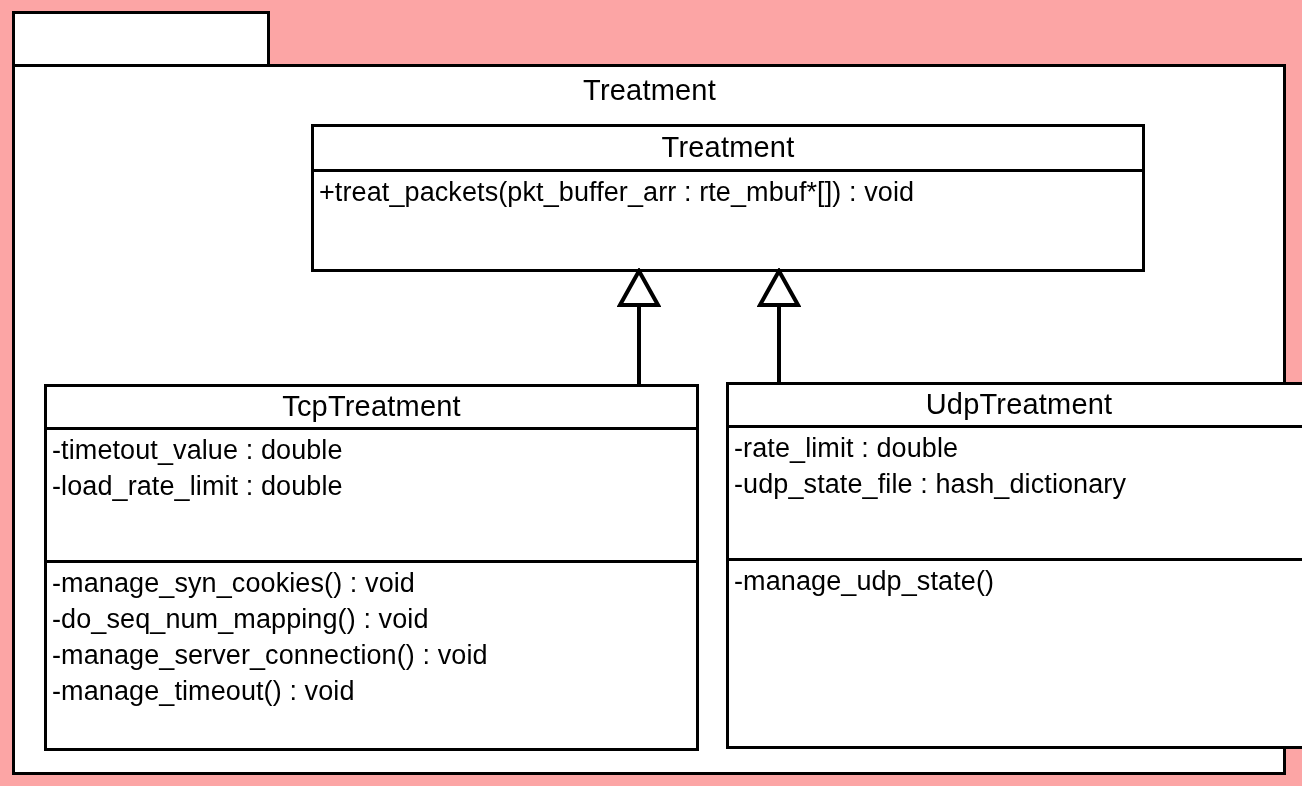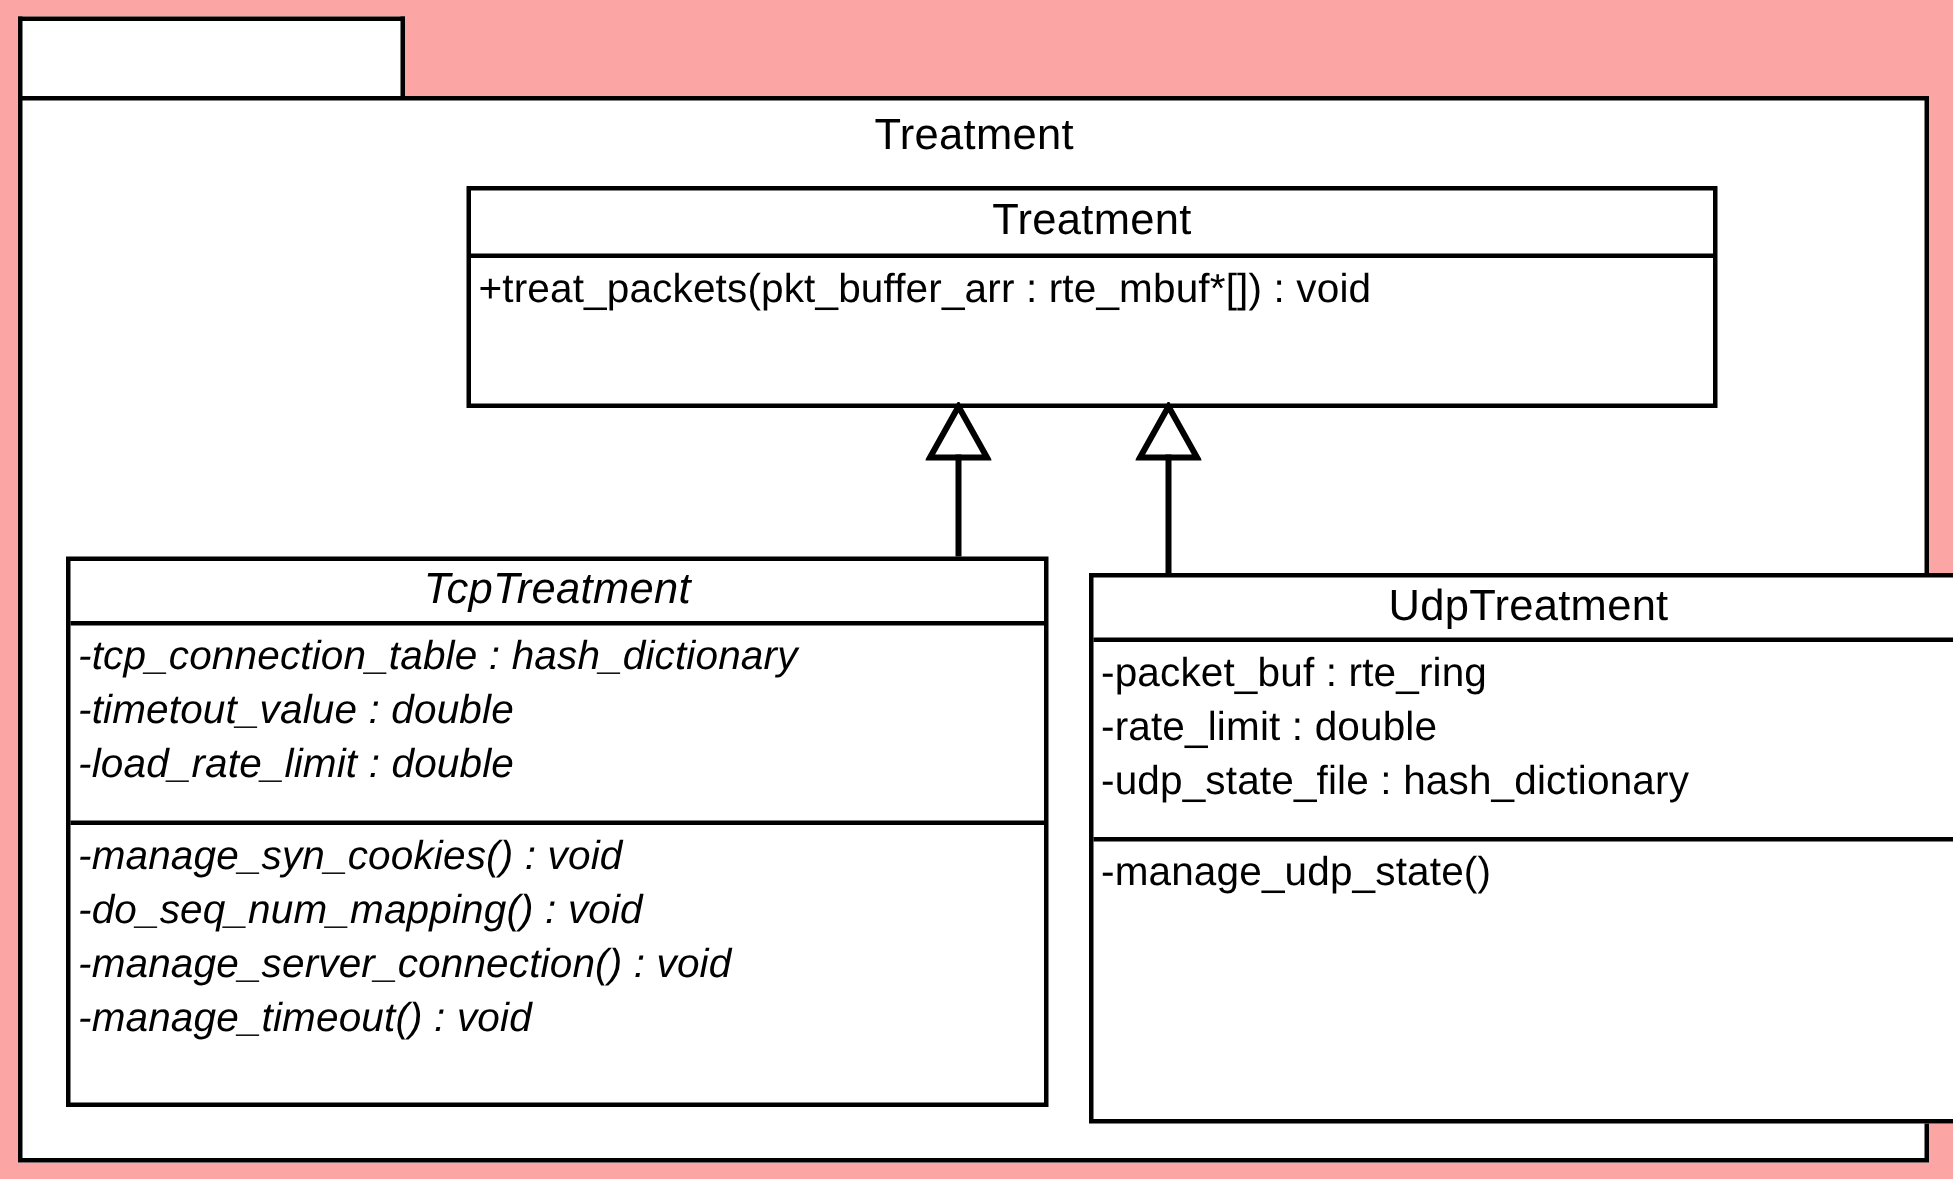--- a/index.html
+++ b/index.html
@@ -89,24 +89,23 @@
     top: 124px;
     width: 834px;
     height: 148px;
   }
   #treatment-class .class-name { height: 42px; line-height: 41px; }
   #treatment-class .compartment { height: 103px; }
 
   
   #tcp-treatment-class {
     left: 44px;
-    top: 371px;
+    top: 384px;
     width: 655px;
     height: 367px;
-    font-style: italic;
   }
   #tcp-treatment-class .class-name { height: 40px; line-height: 39px; }
   #tcp-treatment-class #tcp-attributes { height: 133px; }
   #tcp-treatment-class #tcp-methods { height: 191px; }
 
   
   #udp-treatment-class {
     left: 726px;
     top: 382px;
     width: 586px;
@@ -162,36 +161,34 @@
   <div class="generalization-line" id="gen-line-tcp"></div>
 
   <svg class="generalization-arrow" id="gen-arrow-udp" viewBox="0 0 44 40">
     <polygon points="22,3 41,37 3,37" fill="#ffffff" stroke="#000000" stroke-width="4" stroke-linejoin="miter"></polygon>
   </svg>
   <div class="generalization-line" id="gen-line-udp"></div>
 
   <div class="class-box" id="tcp-treatment-class">
     <div class="class-name">TcpTreatment</div>
     <div class="compartment" id="tcp-attributes">
-      <div class="member">-tcp_connection_table : hash_dictionary</div>
       <div class="member">-timetout_value : double</div>
       <div class="member">-load_rate_limit : double</div>
     </div>
     <div class="compartment" id="tcp-methods">
       <div class="member">-manage_syn_cookies() : void</div>
       <div class="member">-do_seq_num_mapping() : void</div>
       <div class="member">-manage_server_connection() : void</div>
       <div class="member">-manage_timeout() : void</div>
     </div>
   </div>
 
   <div class="class-box" id="udp-treatment-class">
     <div class="class-name">UdpTreatment</div>
     <div class="compartment" id="udp-attributes">
-      <div class="member">-packet_buf : rte_ring</div>
       <div class="member">-rate_limit : double</div>
       <div class="member">-udp_state_file : hash_dictionary</div>
     </div>
     <div class="compartment" id="udp-methods">
       <div class="member">-manage_udp_state()</div>
     </div>
   </div>
 
 </div>
 

